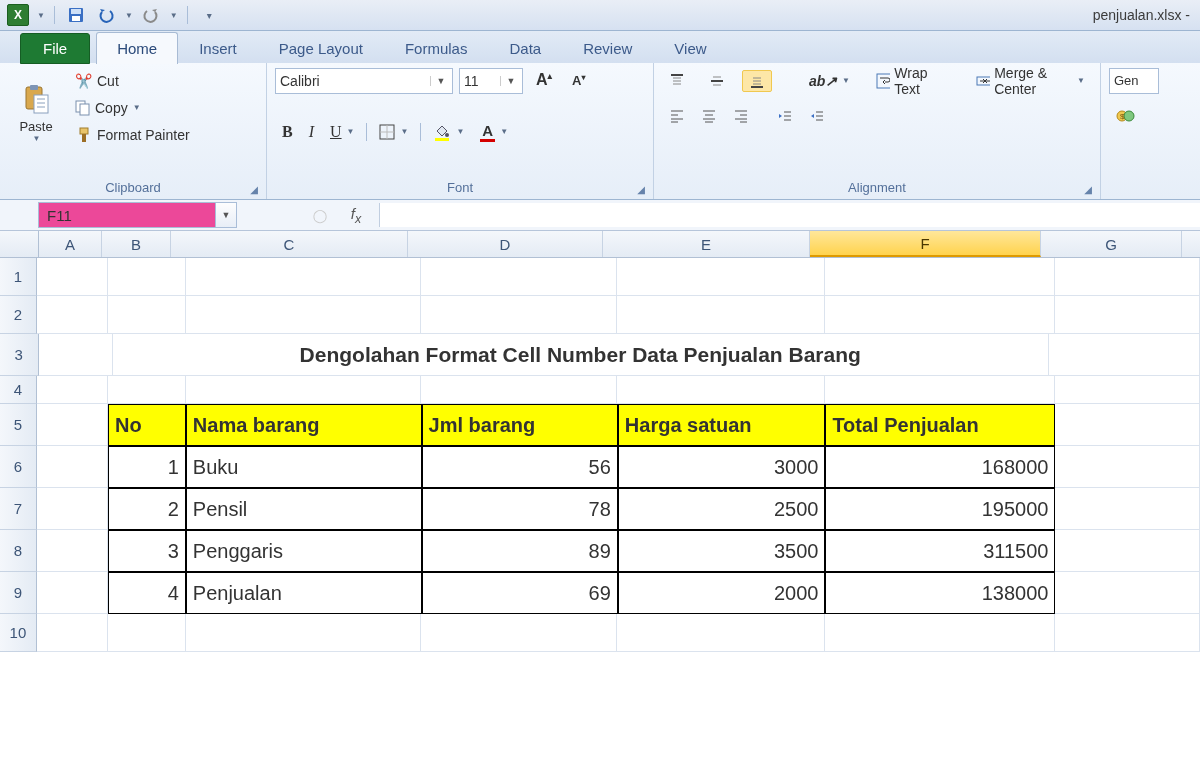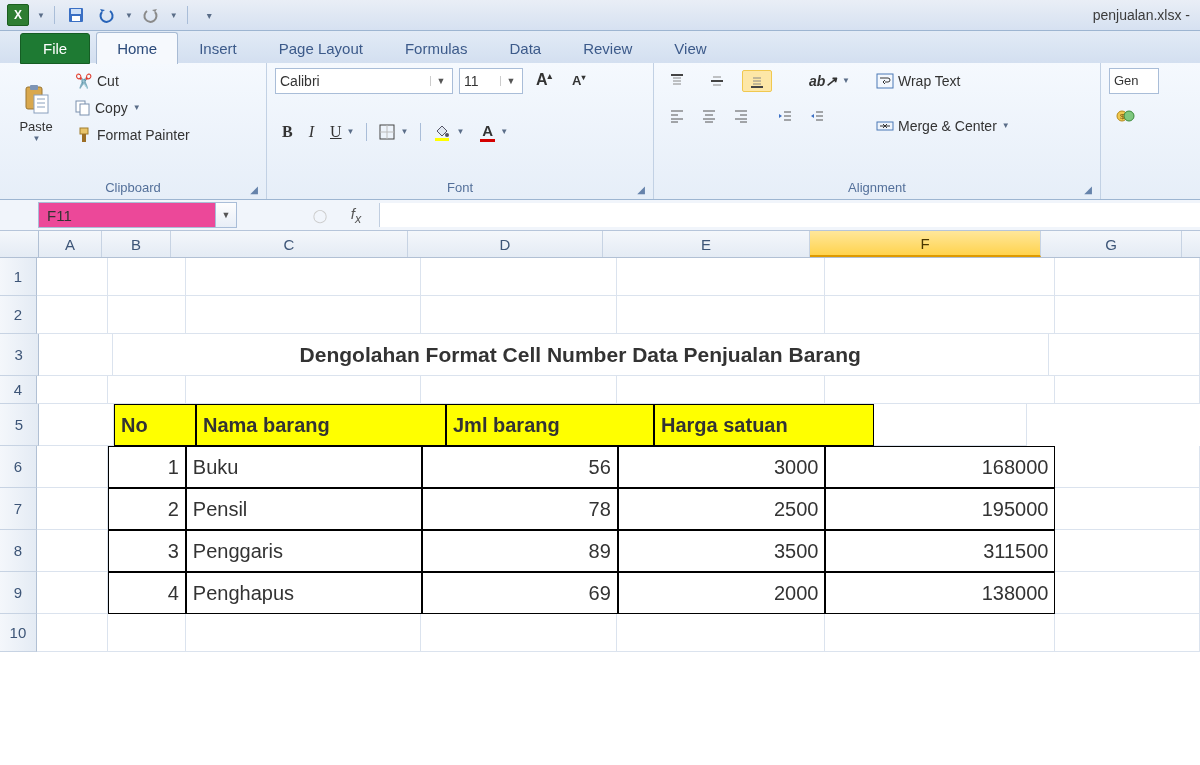--- a/index.html
+++ b/index.html
@@ -289,21 +289,21 @@
           <div class="sbtn">
               <svg width="16" height="16">
                 <path d="M2 8 L5 6 L5 10 Z" fill="#3a6fc4"></path>
                 <line x1="7" y1="4" x2="14" y2="4" stroke="#555"></line>
                 <line x1="7" y1="8" x2="14" y2="8" stroke="#555"></line>
                 <line x1="7" y1="12" x2="14" y2="12" stroke="#555"></line>
               </svg>
             </div>
         </div>
       </div>
-      <div style="display:flex;flex-direction:column;gap:18px">
+      <div style="display:flex;flex-direction:row;gap:18px">
         <div class="small-row">
           <div class="sbtn">
             <svg width="18" height="16">
                 <rect x="1" y="1" width="16" height="14" fill="none" stroke="#4b78b5"></rect>
                 <path d="M4 5 h8 a2 2 0 0 1 0 4 h-3" fill="none" stroke="#333"></path>
                 <path d="M9 7 l-2 2 l2 2" fill="none" stroke="#333"></path>
               </svg>
             <span>Wrap Text</span>
           </div>
         </div>
@@ -420,20 +420,21 @@
         <div class="cell w-G"></div>
     </div>
 
     <div class="row" style="height:42px">
       <div class="rowh">5</div>
       <div class="cell w-A"></div>
       <div class="cell w-B hdr-cell">No</div>
       <div class="cell w-C hdr-cell">Nama barang</div>
       <div class="cell w-D hdr-cell">Jml barang</div>
       <div class="cell w-E hdr-cell">Harga satuan</div>
+      <div class="cell w-F hdr-cell">Total Penjualan</div>
       <div class="cell w-G"></div>
     </div>
 
     <div class="row" style="height:42px">
       <div class="rowh">6</div>
       <div class="cell w-A"></div>
       <div class="cell w-B data-cell ra">1</div>
       <div class="cell w-C data-cell">Buku</div>
       <div class="cell w-D data-cell ra">56</div>
       <div class="cell w-E data-cell ra">3000</div>
@@ -460,21 +461,21 @@
       <div class="cell w-D data-cell ra">89</div>
       <div class="cell w-E data-cell ra">3500</div>
       <div class="cell w-F data-cell ra">311500</div>
       <div class="cell w-G"></div>
     </div>
 
     <div class="row" style="height:42px">
       <div class="rowh">9</div>
       <div class="cell w-A"></div>
       <div class="cell w-B data-cell ra">4</div>
-      <div class="cell w-C data-cell">Penghapus</div>
+      <div class="cell w-C data-cell">Penjualan</div>
       <div class="cell w-D data-cell ra">69</div>
       <div class="cell w-E data-cell ra">2000</div>
       <div class="cell w-F data-cell ra">138000</div>
       <div class="cell w-G"></div>
     </div>
 
     <div class="row">
       <div class="rowh">10</div>
       <div class="cell w-A"></div>
         <div class="cell w-B"></div>

